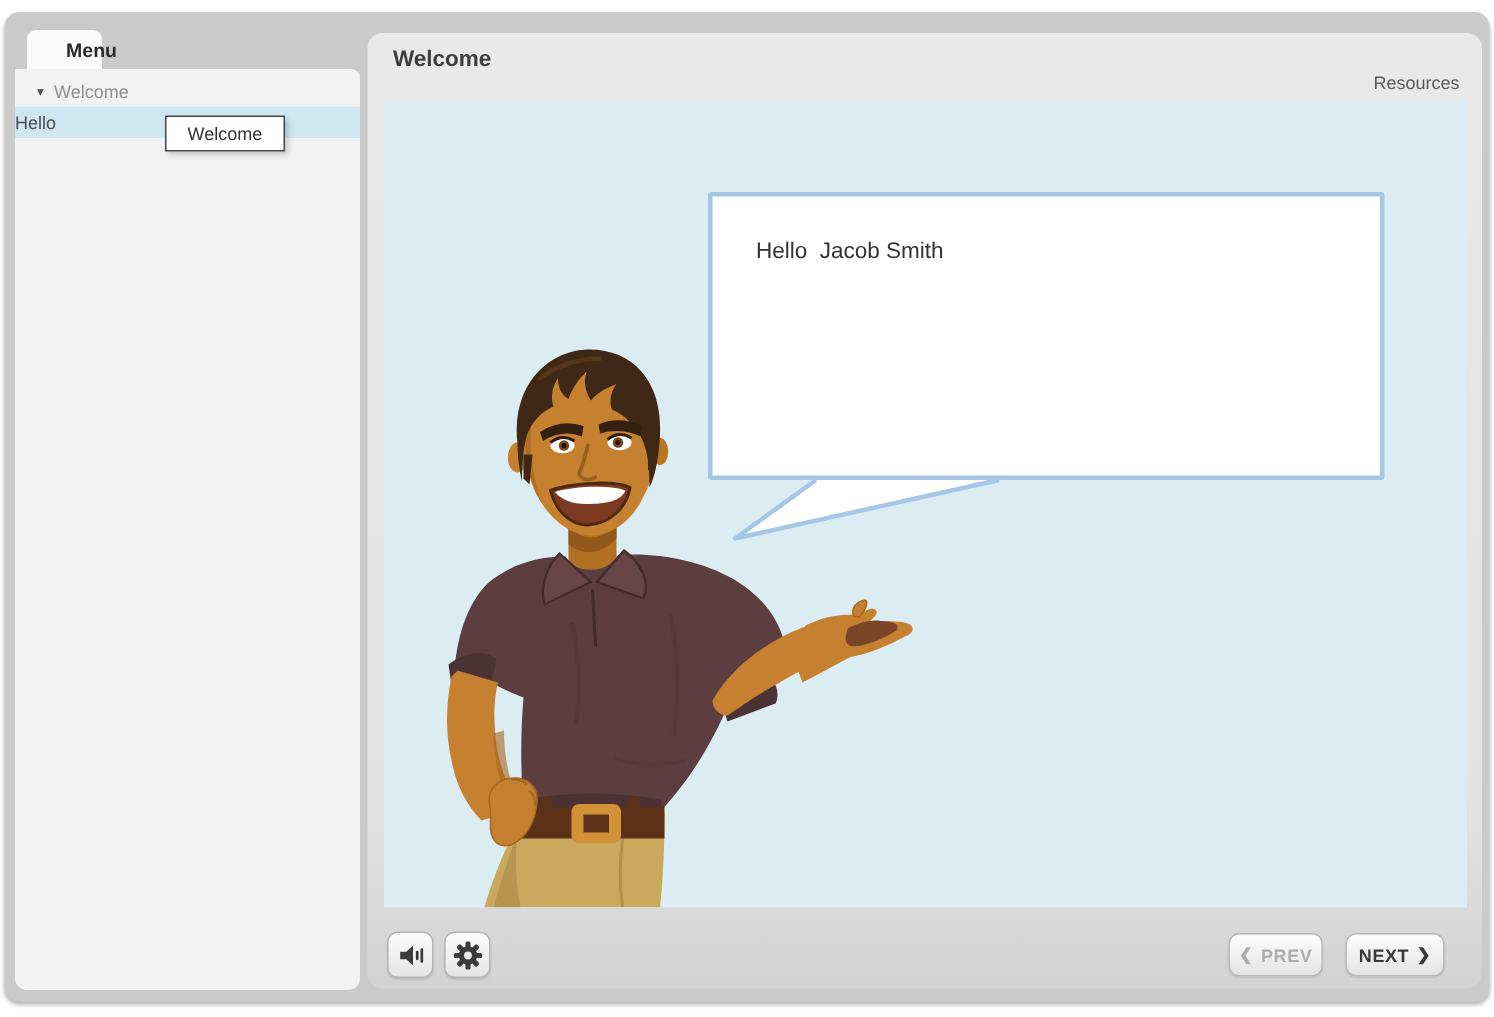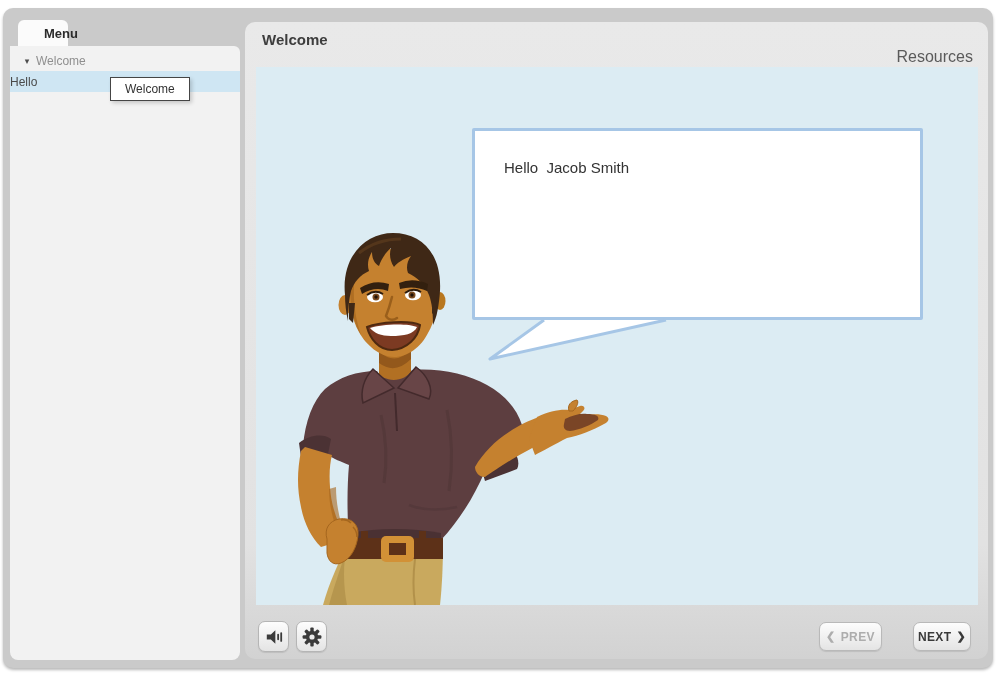--- a/index.html
+++ b/index.html
@@ -26,21 +26,21 @@
   .tooltip { position:absolute; left:107px; top:69px; background:#ffffff;
              border:1px solid #454545; padding:4px 14px; font-size:12px; color:#333;
              box-shadow:2px 2px 4px rgba(0,0,0,.18); z-index:30; white-space:nowrap; }
 
   
   .main { position:absolute; left:242px; top:14px; width:743px; height:637px;
           background:linear-gradient(#e9e9e9, #e2e2e2 82%, #d2d2d2);
           border-radius:10px; }
   .slide-title { position:absolute; left:17px; top:9px; font-size:15px;
                  font-weight:bold; color:#3d3d3d; }
-  .resources { position:absolute; right:15px; top:26px; font-size:16px;
+  .resources { position:absolute; right:15px; top:26px; font-size:12px;
                color:#5a5a5a; cursor:pointer; }
 
   .stage { position:absolute; left:11px; top:45px; width:722px; height:538px;
            background:var(--stage-background,#dcecf3); overflow:hidden; }
 
   
   .bubble { position:absolute; left:216px; top:61px; width:451px; height:192px;
             background:#ffffff; border:3px solid var(--bubble-border,#a6c6e6);
             border-radius:2px; z-index:2; }
   .bubble-text { position:absolute; left:29px; top:28px; font-size:15px;
@@ -59,21 +59,21 @@
              display:flex; align-items:center; justify-content:center; cursor:pointer; }
   .nav-btn { position:absolute; top:600px; height:29px;
              border:1px solid #b9b9b9; border-radius:7px;
              background:linear-gradient(#fdfdfd,#e4e4e4);
              box-shadow:0 1px 1px rgba(0,0,0,.10);
              font-size:12px; font-weight:bold; letter-spacing:.4px;
              display:flex; align-items:center; justify-content:center; gap:5px;
              cursor:pointer; }
   .nav-btn .chev { font-size:11px; }
   .prev { left:574px; width:63px; color:#adadad; cursor:default; }
-  .next { left:652px; width:58px; color:#3a3a3a;margin-left:16px; }
+  .next { left:652px; width:66px; color:#3a3a3a; }
 </style>
 </head>
 <body>
 
 <div class="player">
 
   <div class="menu-tab">Menu</div>
 
   <div class="sidebar">
     <div class="tree-row parent">

